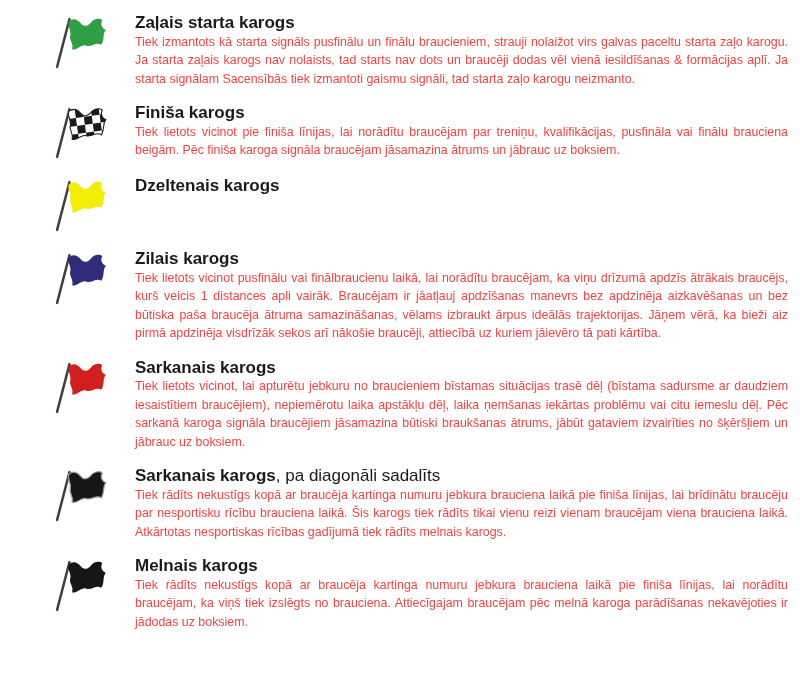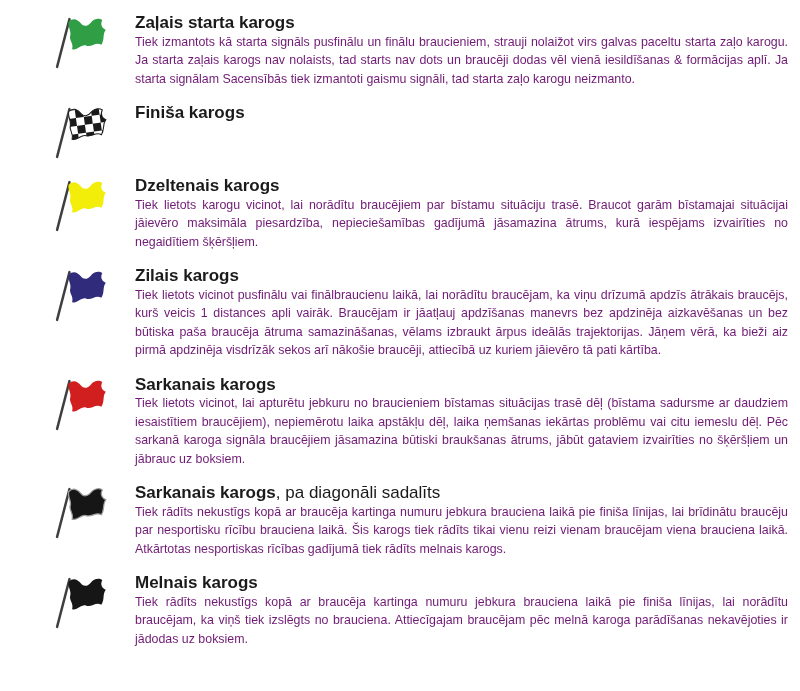--- a/index.html
+++ b/index.html
@@ -29,21 +29,21 @@
   .flag-title {
     font-size: 17px;
     line-height: 18.5px;
     font-weight: bold;
     color: #1a1a1a;
   }
   .flag-title .title-suffix { font-weight: normal; text-align: right; }
   .flag-desc {
     font-size: 12.4px;
     line-height: 18.5px;
-    color: #701a75;
+    color: #ef4444;
     text-align: justify;
   }
   
   .pole { stroke: #3f3f3f; stroke-width: 2.8; stroke-linecap: round; fill: none; }
   .flag-base { fill: var(--flag-color, #888888); }
   .flag-outline { fill: none; display: none; }
   .checker-layer, .diagonal-layer { display: none; }
   .style-checkered .flag-base { fill: #ffffff; }
   .style-checkered .checker-layer { display: block; }
   .style-checkered .flag-outline { display: block; stroke: #1a1a1a; stroke-width: 1.2px; }
@@ -108,40 +108,40 @@
           <rect x="8" y="0" width="62" height="48" fill="url(#checker)"></rect>
         </g>
         <g class="diagonal-layer" clip-path="url(#flag-clip)">
           <polygon points="12,0 70,0 70,62 46,62 12,27"></polygon>
         </g>
         <use href="#flag-shape" class="flag-outline"></use>
       </svg>
     </div>
     <div class="flag-text">
       <div class="flag-title"><span class="title-main">Finiša karogs</span><span class="title-suffix"></span></div>
+      <div class="flag-desc">Tiek lietots vicinot pie finiša līnijas, lai norādītu braucējam par treniņu, kvalifikācijas, pusfināla vai finālu brauciena beigām. Pēc finiša karoga signāla braucējam jāsamazina ātrums un jābrauc uz boksiem.</div>
     </div>
   </div>
 
   <div class="flag-row style-solid" style="--flag-color: #f2ee0a;">
     <div class="flag-icon-cell">
       <svg class="flag-svg" viewBox="0 0 70 62" aria-hidden="true">
         <path class="pole" d="M22 4 L8 58"></path>
         <use href="#flag-shape" class="flag-base"></use>
         <g class="checker-layer" clip-path="url(#flag-clip)">
           <rect x="8" y="0" width="62" height="48" fill="url(#checker)"></rect>
         </g>
         <g class="diagonal-layer" clip-path="url(#flag-clip)">
           <polygon points="12,0 70,0 70,62 46,62 12,27"></polygon>
         </g>
         <use href="#flag-shape" class="flag-outline"></use>
       </svg>
     </div>
     <div class="flag-text">
       <div class="flag-title"><span class="title-main">Dzeltenais karogs</span><span class="title-suffix"></span></div>
-      <div class="flag-desc">Tiek lietots karogu vicinot, lai norādītu braucējiem par bīstamu situāciju trasē. Braucot garām bīstamajai situācijai jāievēro maksimāla piesardzība, nepieciešamības gadījumā jāsamazina ātrums, kurā iespējams izvairīties no negaidītiem šķēršļiem.</div>
     </div>
   </div>
 
   <div class="flag-row style-solid" style="--flag-color: #312b7b;">
     <div class="flag-icon-cell">
       <svg class="flag-svg" viewBox="0 0 70 62" aria-hidden="true">
         <path class="pole" d="M22 4 L8 58"></path>
         <use href="#flag-shape" class="flag-base"></use>
         <g class="checker-layer" clip-path="url(#flag-clip)">
           <rect x="8" y="0" width="62" height="48" fill="url(#checker)"></rect>

